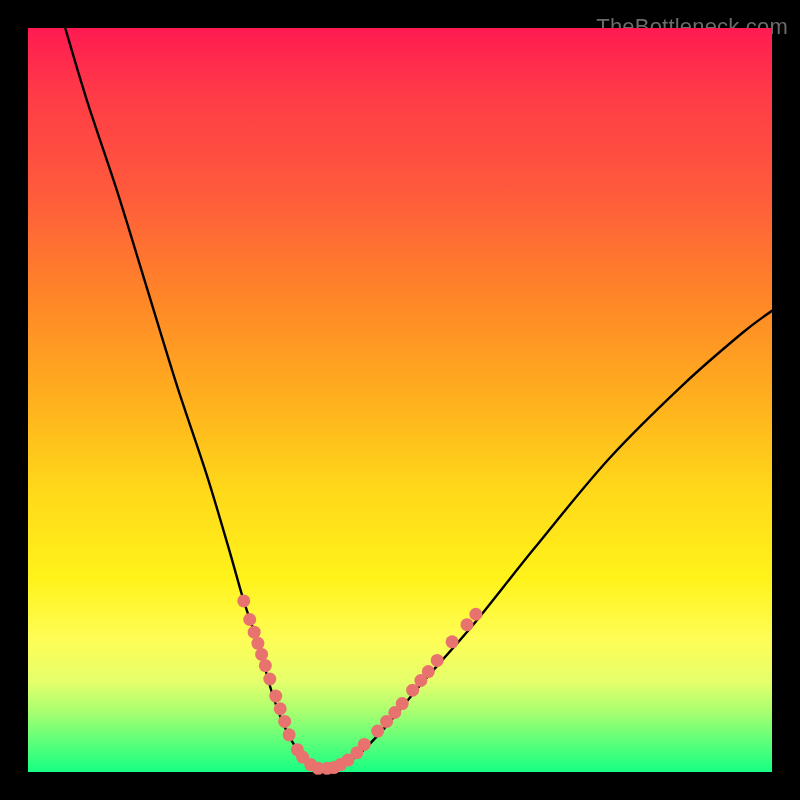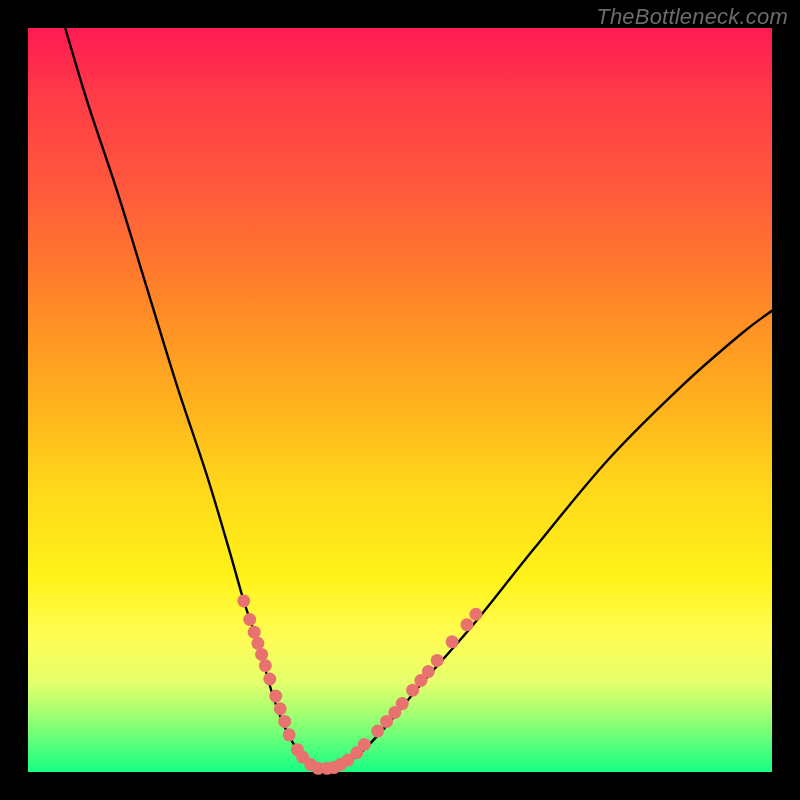--- a/index.html
+++ b/index.html
@@ -32,28 +32,27 @@
       #ffd81a 62%,
       #fff31a 74%,
       #fffd55 82%,
       #e4ff6c 88%,
       #a6ff70 92%,
       #5cff7a 96%,
       #17ff83 100%);
   }
   .watermark {
     position: absolute;
-    top: 4px;
+    top: 14px;
     right: 12px;
     color: #6b6b6b;
     font-size: 22px;
     font-weight: 500;
     letter-spacing: 0.2px;
     user-select: none;
-    font-style: italic;
   }
   svg.curve {
     position: absolute;
     left: 0;
     top: 0;
     width: 744px;
     height: 744px;
     overflow: visible;
   }
 </style>

